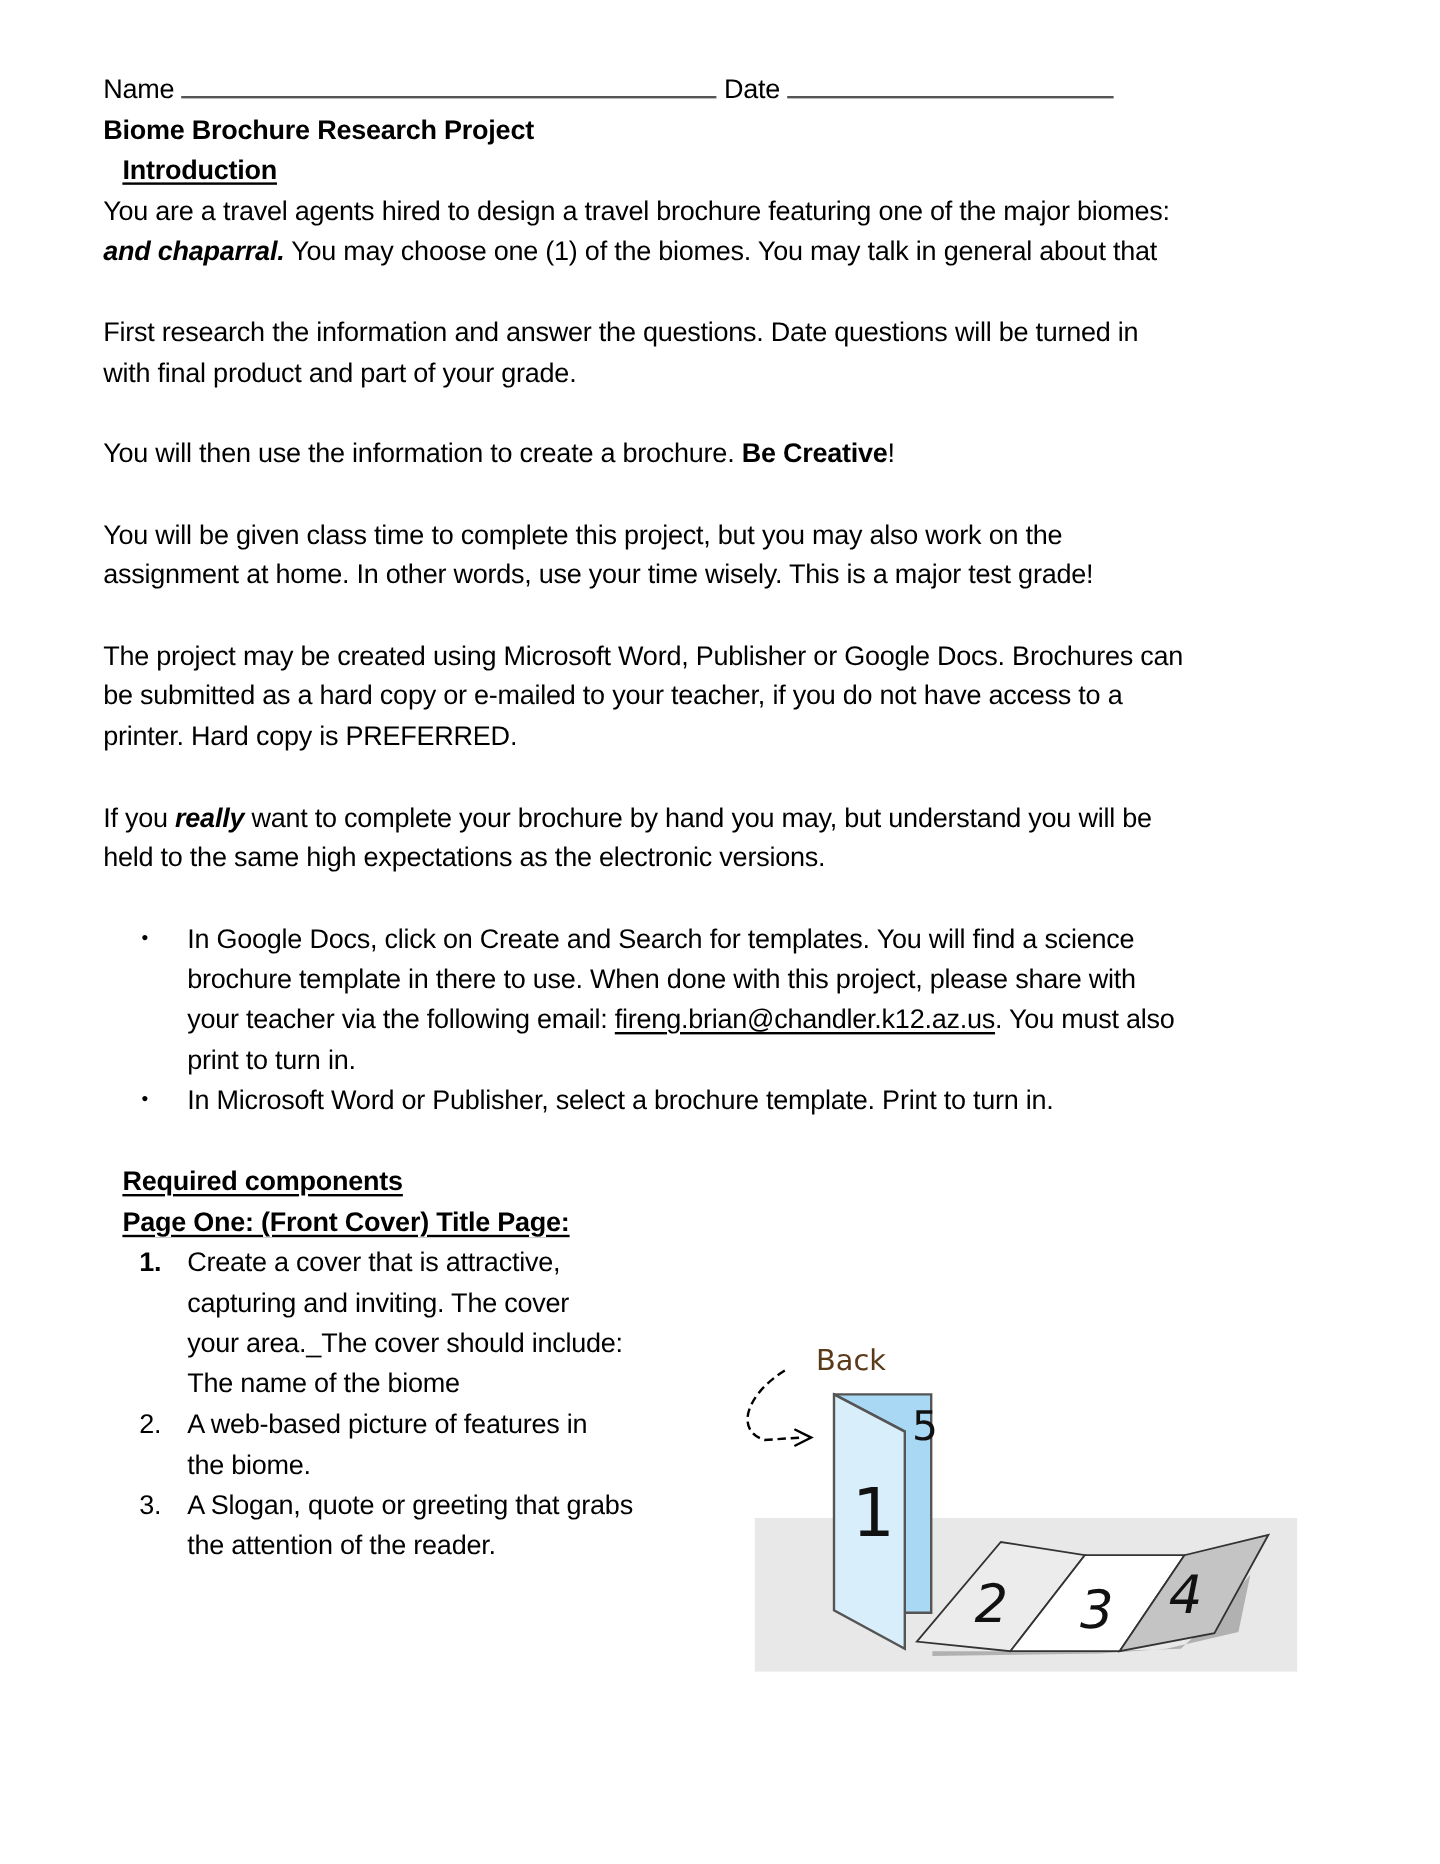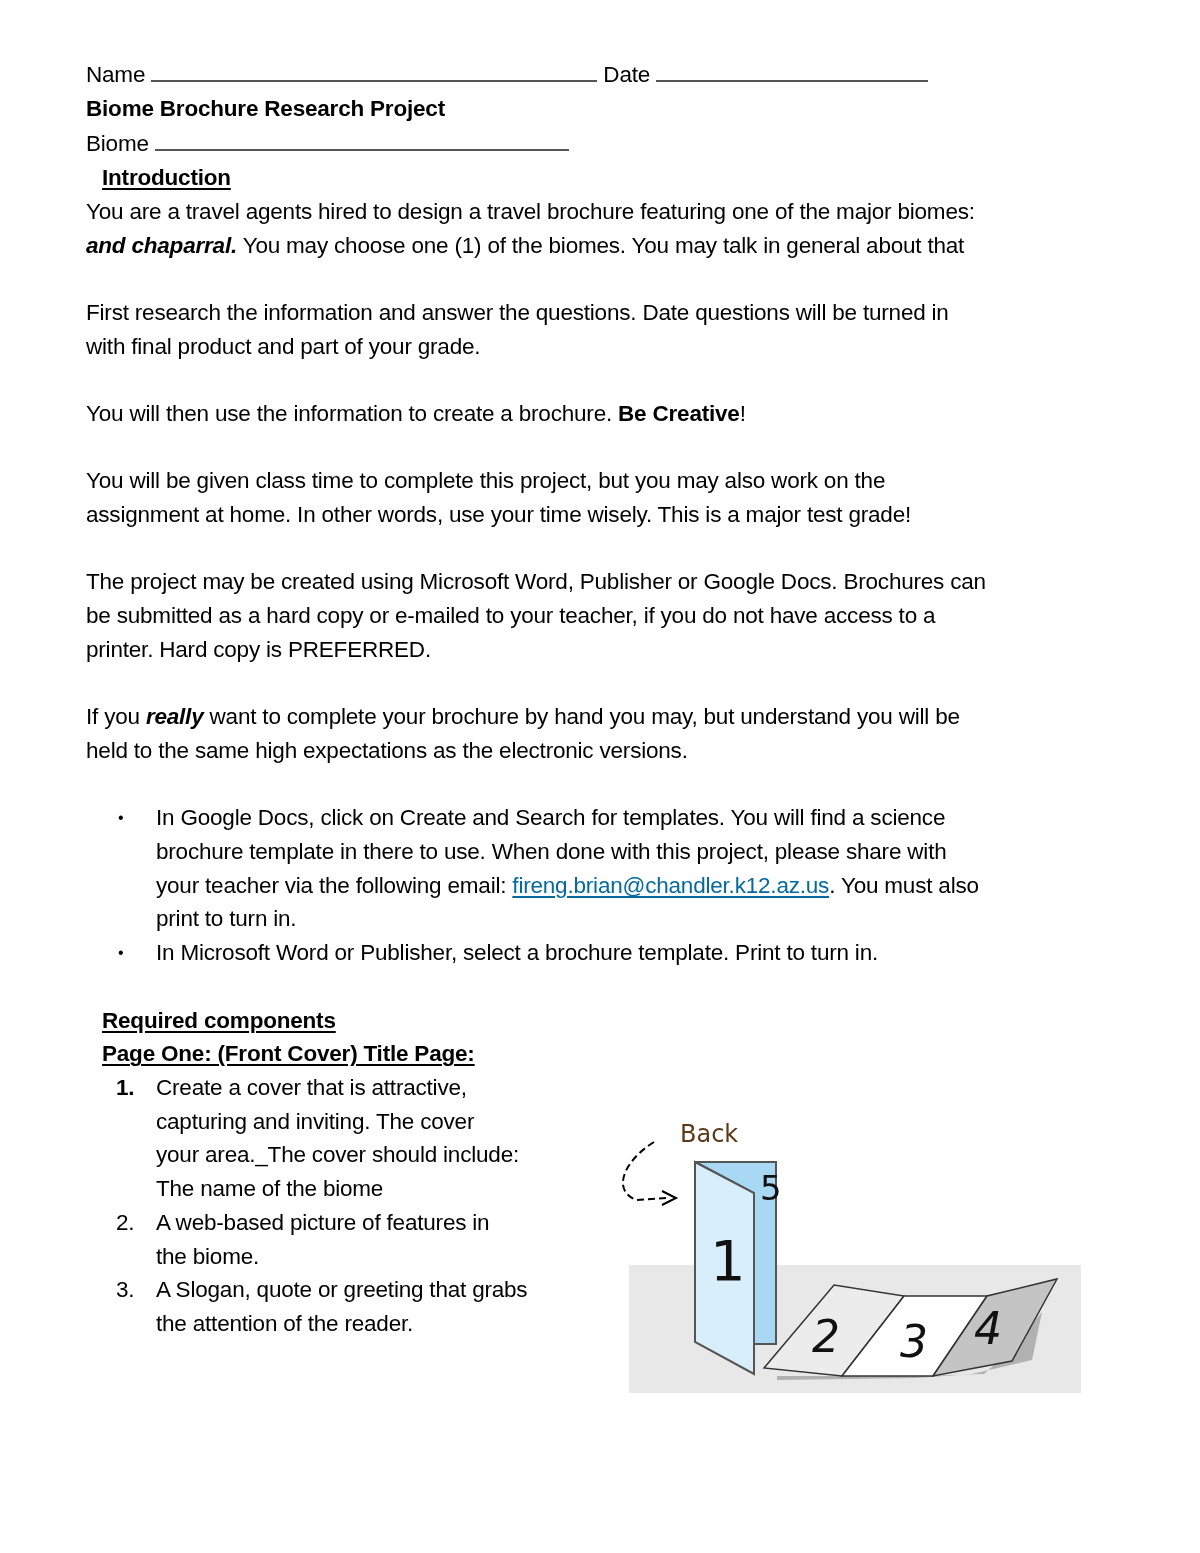--- a/index.html
+++ b/index.html
@@ -11,43 +11,39 @@
     .page { position: absolute; left: 86px; top: 56px; width: 1030px; font-size: 22.5px; line-height: 33.7px; letter-spacing: -0.2px; }
     .line { display: block; white-space: nowrap; }
     .blank { display: inline-block; border-bottom: 2px solid #555; height: 24px; vertical-align: baseline; }
     .b { font-weight: bold; }
     .bi { font-weight: bold; font-style: italic; }
     .u { text-decoration: underline; text-decoration-thickness: 2px; text-underline-offset: 3px; margin-left: 16px; }
     .gap { height: 33.7px; }
     .bullets { list-style: none; margin: 0; padding: 0 0 0 70px; position: relative; }
     .bullets li { position: relative; }
     .bullet-dot { position: absolute; left: -38px; top: 0; font-size: 16px; }
-    .link { color: #0369a1; text-decoration: underline; text-decoration-thickness: 2px; text-underline-offset: 3px; }
+    .link { color: #000000; text-decoration: underline; text-decoration-thickness: 2px; text-underline-offset: 3px; }
     .numlist { margin: 0; padding: 0 0 0 70px; list-style: none; width: 460px; }
     .numlist li { position: relative; white-space: normal; }
     .num { position: absolute; left: -40px; font-weight: bold; }
     .numlist li .num.plain { font-weight: normal; }
     .illus { position: absolute; left: 612px; top: 1112px; width: 470px; height: 290px; }
     .back-label { position: absolute; left: 68px; top: 8px; font-size: 24px; color: #5b3a1a; font-family: "DejaVu Sans", sans-serif; }
   </style>
 </head>
 <body>
 
 <div class="page">
   <span class="line">
     <span>Name</span>
     <span class="blank" style="width:446px"></span>
     <span>Date</span>
     <span class="blank" style="width:272px"></span>
   </span>
   <span class="line b">Biome Brochure Research Project</span>
-  <span class="line">
-    <span>Biome</span>
-    <span class="blank" style="width:414px"></span>
-  </span>
   <span class="line b u">Introduction</span>
 
   <span class="line">You are a travel agents hired to design a travel brochure featuring one of the major biomes:</span>
   <span class="line"><span class="bi">and chaparral.</span><span> You may choose one (1) of the biomes. You may talk in general about that</span></span>
   <div class="gap"></div>
 
   <span class="line">First research the information and answer the questions. Date questions will be turned in</span>
   <span class="line">with final product and part of your grade.</span>
   <div class="gap"></div>
 

